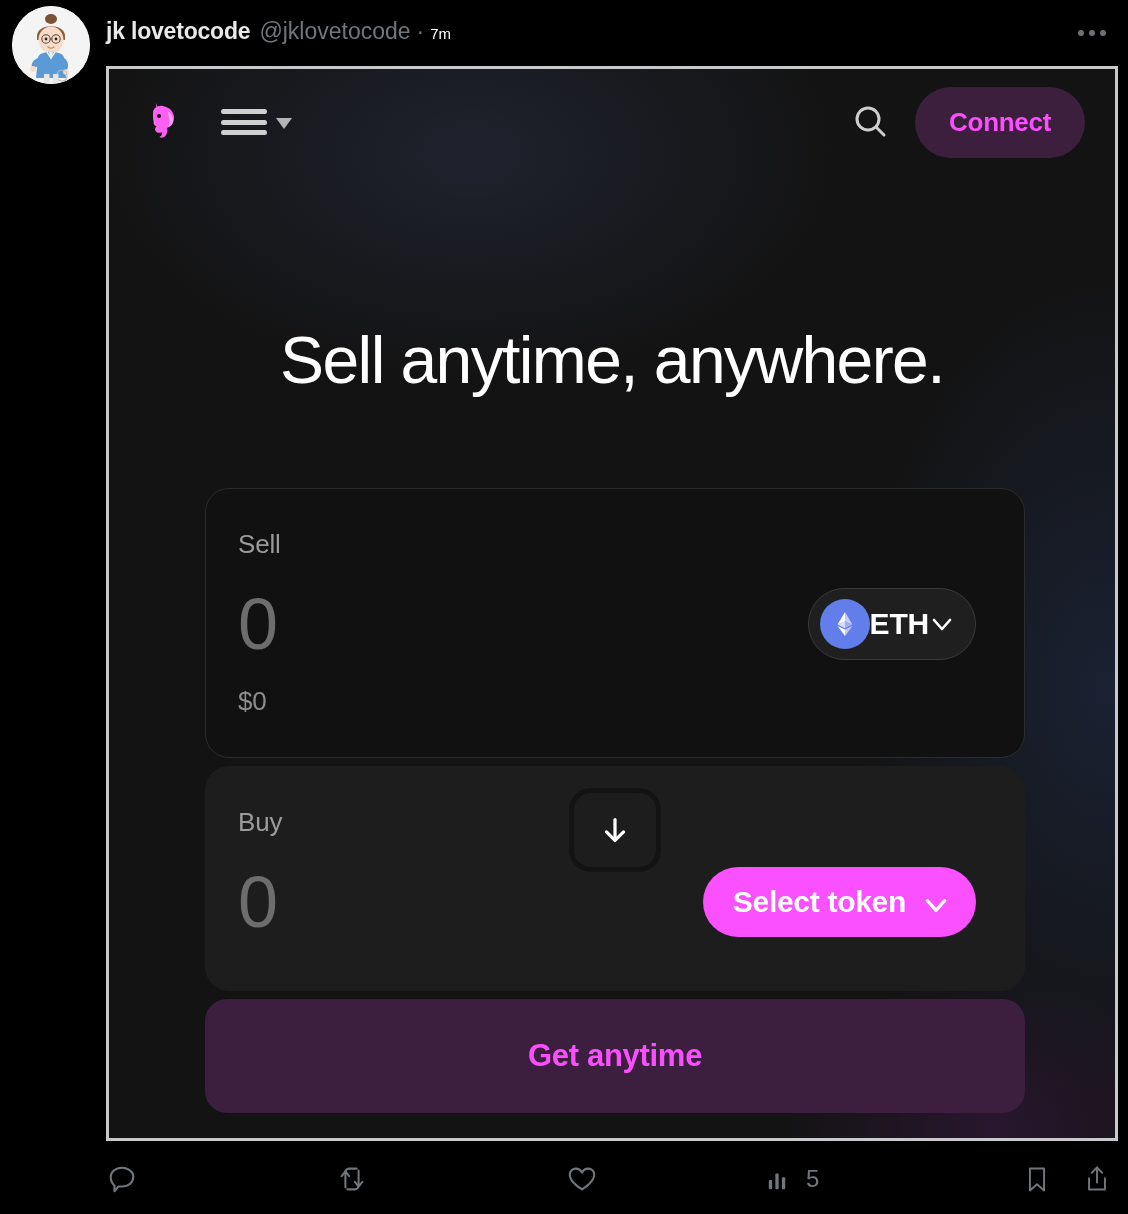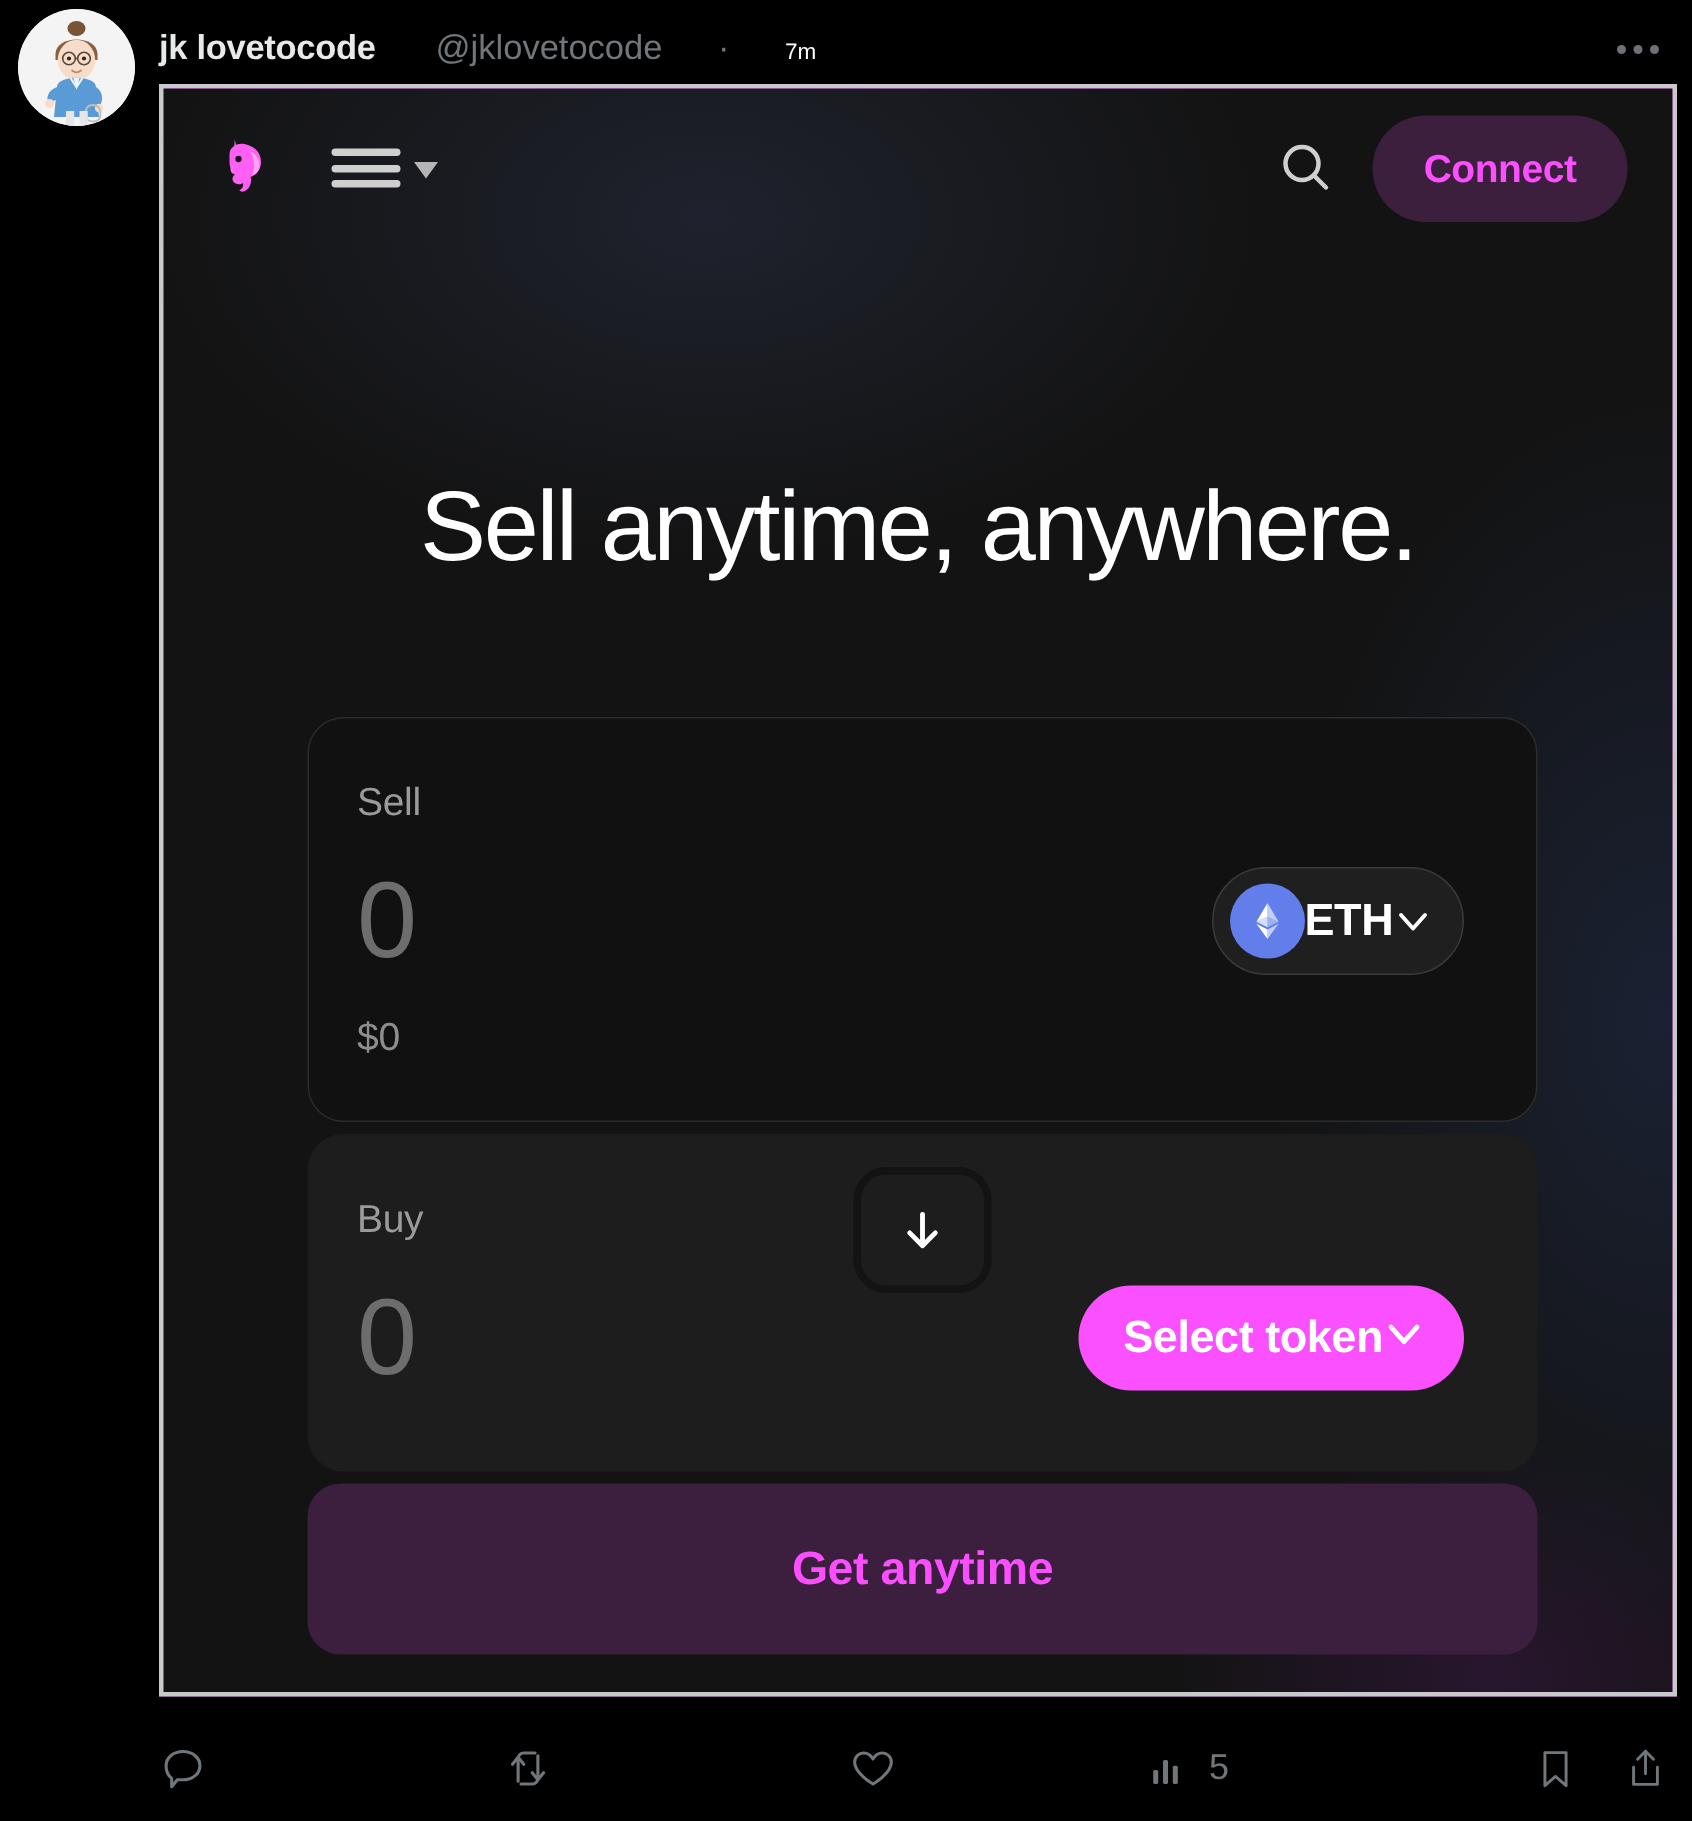--- a/index.html
+++ b/index.html
@@ -38,21 +38,20 @@
     overflow: hidden;
   }
   .avatar svg { display: block; width: 78px; height: 78px; }
 
   .name-row {
     position: absolute;
     left: 106px; top: 18px;
     display: flex;
     align-items: baseline;
     white-space: nowrap;
-    gap: 31px;
   }
   .display-name {
     color: #e7e9ea;
     font-size: 23px;
     font-weight: 700;
     letter-spacing: -0.2px;
   }
   .handle {
     color: #71767b;
     font-size: 23px;
@@ -83,25 +82,25 @@
     display: block;
     width: 6px; height: 6px;
     border-radius: 50%;
     background: #6e7175;
   }
 
   
   .embed {
     position: absolute;
     left: 106px;
-    top: 56px;
+    top: 66px;
     width: 1012px;
     height: 1075px;
     border: 3px solid #c8c9ca;
-    background: #a21caf;
+    background: #be185d;
     overflow: hidden;
   }
   .embed-inner {
     position: relative;
     width: 100%;
     height: 100%;
     background:
       radial-gradient(520px 320px at 36% 8%, rgba(74,88,140,0.22), rgba(0,0,0,0) 72%),
       radial-gradient(360px 600px at 99% 58%, rgba(40,60,110,0.34), rgba(0,0,0,0) 70%),
       radial-gradient(300px 220px at 88% 99%, rgba(90,30,110,0.30), rgba(0,0,0,0) 72%),
@@ -253,21 +252,22 @@
   }
   .token-symbol {
     color: #ffffff;
     font-size: 30px;
     font-weight: 700;
     letter-spacing: -0.2px;
   }
 
   .select-token-btn {
     display: flex;
-    align-items: flex-start;
+    align-items: flex-end;
+    gap: 16px;
     background: #fb50ff;
     border: none;
     border-radius: 40px;
     padding: 18px 26px 18px 30px;
     cursor: pointer;
   }
   .select-token-btn span {
     color: #ffffff;
     font-size: 30px;
     font-weight: 700;

